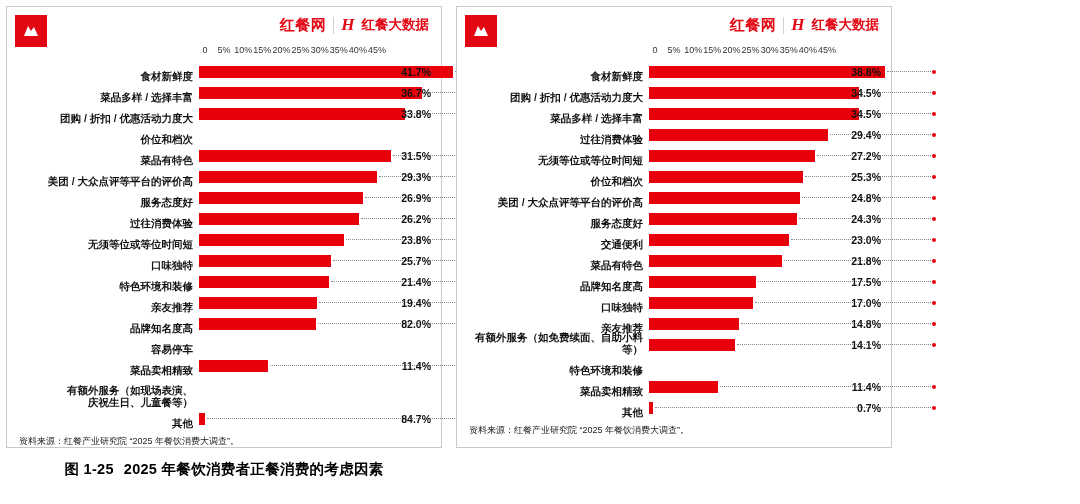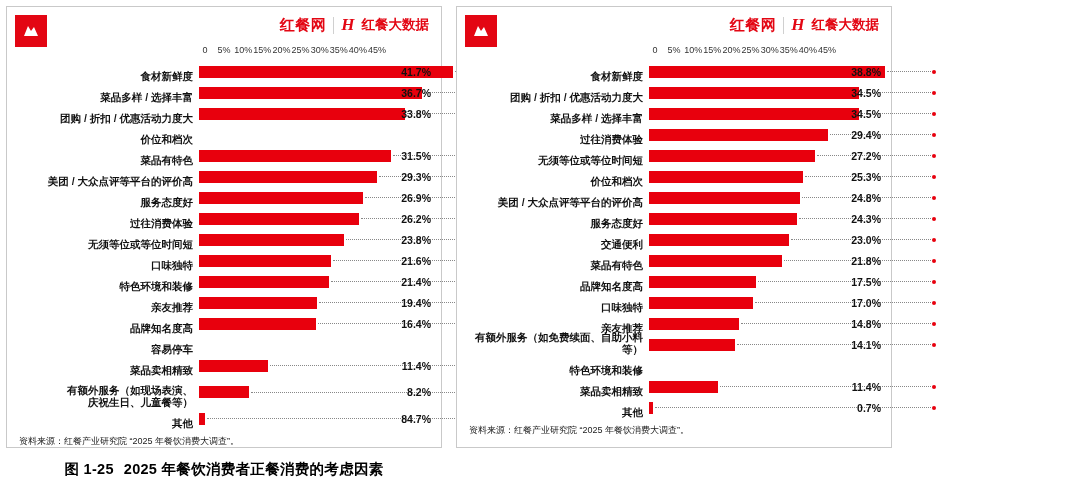--- a/index.html
+++ b/index.html
@@ -314,21 +314,21 @@
               </div>
             </div>
             <div class="row">
               <div class="cat">口味独特</div>
               <div class="bar-area">
                 <div class="barwrap">
                   <div class="bar" style="width: 131.52px; background: rgb(232, 0, 13);"></div>
                   <div class="leader" style="width: 148.48px;"></div>
                   <div class="dot" style="background: rgb(232, 0, 13);"></div>
                 </div>
-                <div class="val">21.6%</div>
+                <div class="val">25.7%</div>
               </div>
             </div>
             <div class="row">
               <div class="cat">特色环境和装修</div>
               <div class="bar-area">
                 <div class="barwrap">
                   <div class="bar" style="width: 130.302px; background: rgb(232, 0, 13);"></div>
                   <div class="leader" style="width: 149.698px;"></div>
                   <div class="dot" style="background: rgb(232, 0, 13);"></div>
                 </div>
@@ -347,48 +347,40 @@
               </div>
             </div>
             <div class="row">
               <div class="cat">品牌知名度高</div>
               <div class="bar-area">
                 <div class="barwrap">
                   <div class="bar" style="width: 116.907px; background: rgb(232, 0, 13);"></div>
                   <div class="leader" style="width: 163.093px;"></div>
                   <div class="dot" style="background: rgb(232, 0, 13);"></div>
                 </div>
-                <div class="val">16.4%</div>
+                <div class="val">82.0%</div>
               </div>
             </div>
             <div class="row">
               <div class="cat">容易停车</div>
             </div>
             <div class="row">
               <div class="cat">菜品卖相精致</div>
               <div class="bar-area">
                 <div class="barwrap">
                   <div class="bar" style="width: 69.4133px; background: rgb(232, 0, 13);"></div>
                   <div class="leader" style="width: 210.587px;"></div>
                   <div class="dot" style="background: rgb(232, 0, 13);"></div>
                 </div>
                 <div class="val">11.4%</div>
               </div>
             </div>
             <div class="row tall">
               <div class="cat">有额外服务（如现场表演、
 庆祝生日、儿童餐等）</div>
-              <div class="bar-area">
-                <div class="barwrap">
-                  <div class="bar" style="width: 49.9289px; background: rgb(232, 0, 13);"></div>
-                  <div class="leader" style="width: 230.071px;"></div>
-                  <div class="dot" style="background: rgb(232, 0, 13);"></div>
-                </div>
-                <div class="val">8.2%</div>
-              </div>
             </div>
             <div class="row">
               <div class="cat">其他</div>
               <div class="bar-area">
                 <div class="barwrap">
                   <div class="bar" style="width: 6.08889px; background: rgb(232, 0, 13);"></div>
                   <div class="leader" style="width: 273.911px;"></div>
                   <div class="dot" style="background: rgb(232, 0, 13);"></div>
                 </div>
                 <div class="val">84.7%</div>

